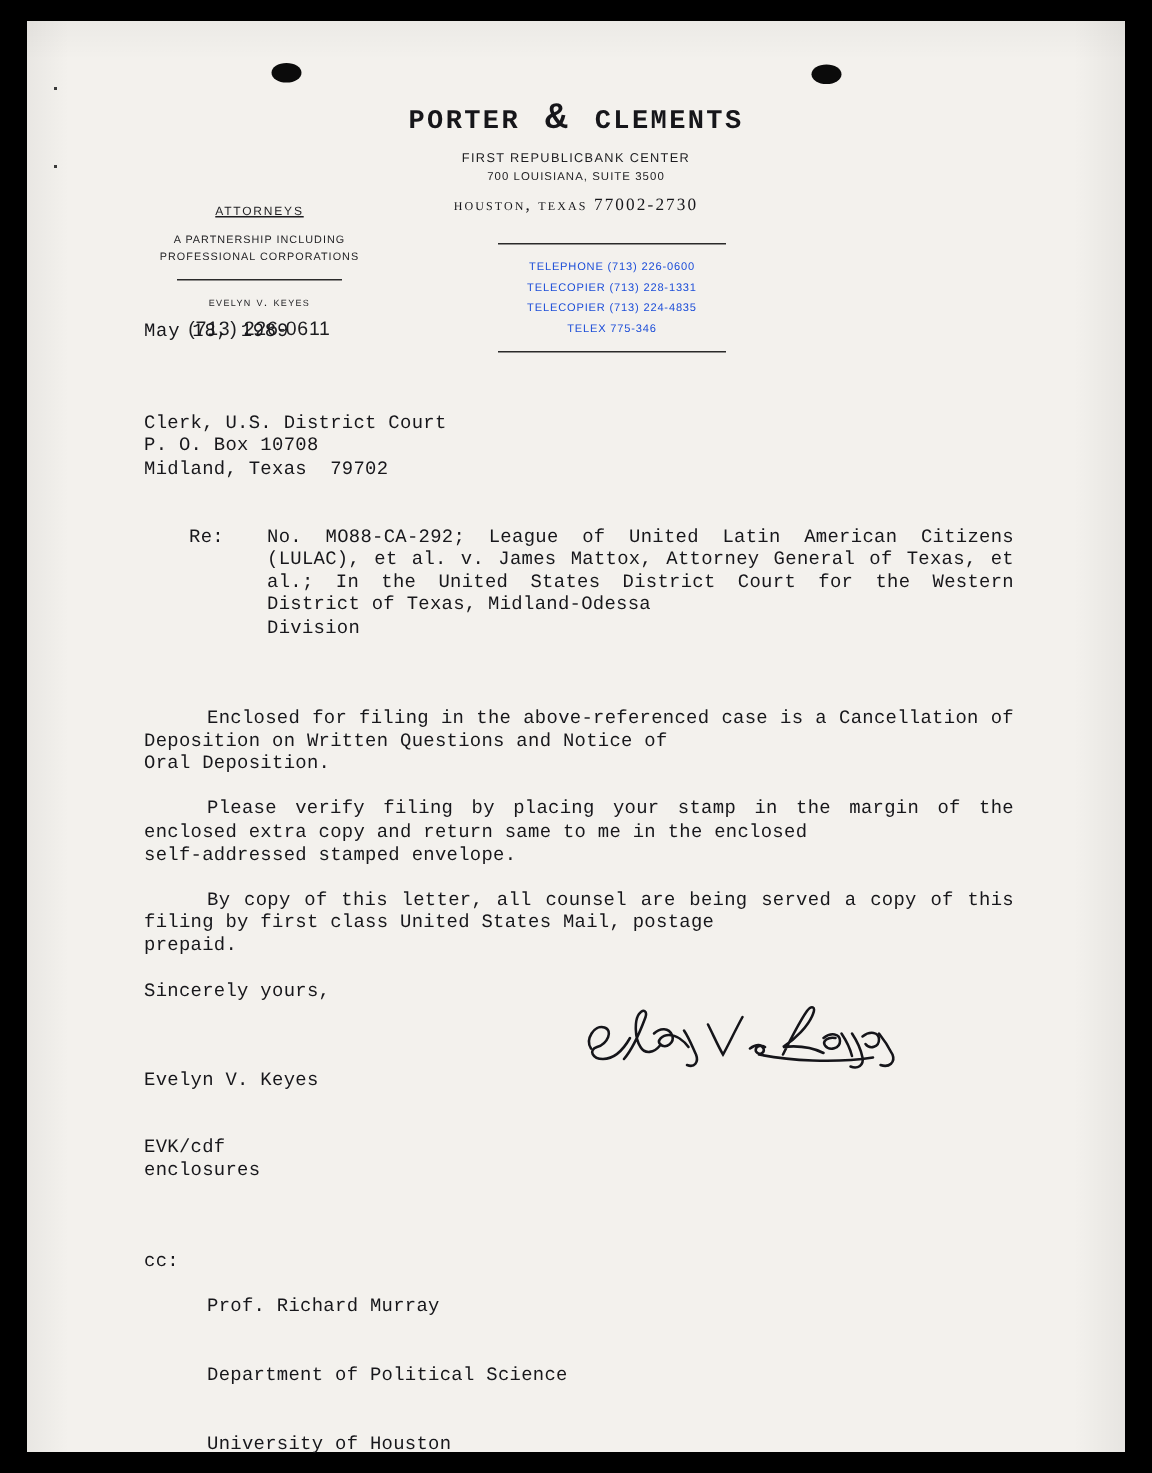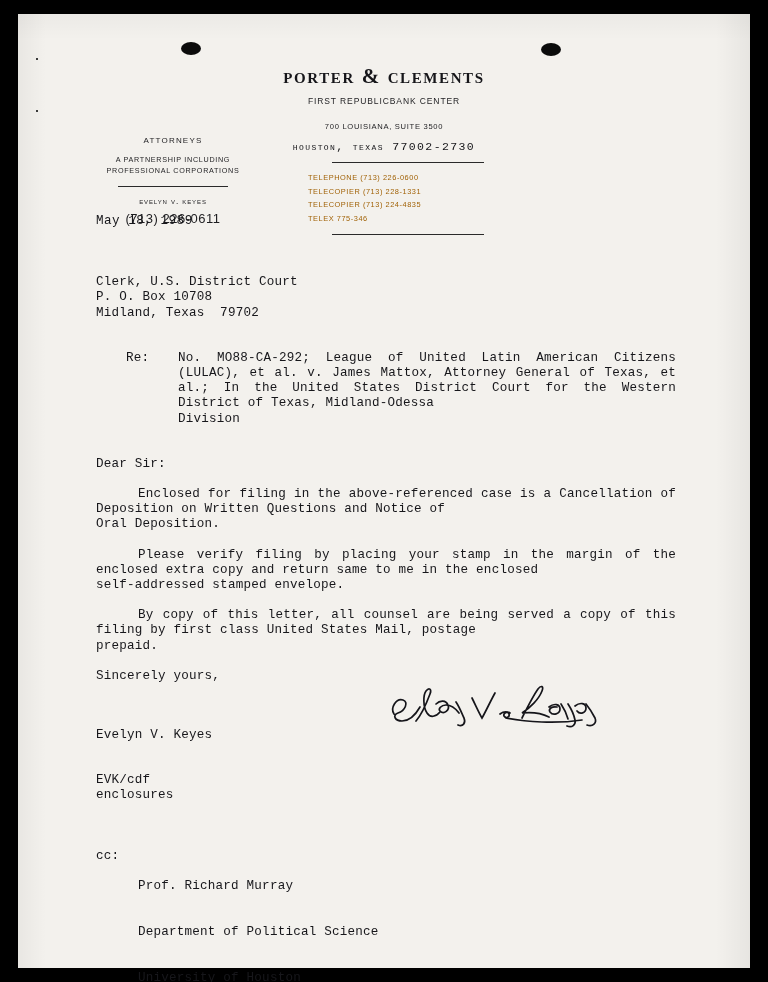--- a/index.html
+++ b/index.html
@@ -54,57 +54,58 @@
   
   .letterhead {
     position: absolute;
     left: 0;
     right: 0;
     top: 50px;
     text-align: center;
     color: #16161a;
   }
   .firm-name {
-    font-family: Liberation Serif, serif;
-    font-size: 21px;
+    font-family: Liberation Mono, monospace;
+    font-size: 25px;
     letter-spacing: 1.6px;
     font-weight: 600;
     font-variant: small-caps;
     text-transform: lowercase;
   }
   .lh-line {
     font-family: "Liberation Sans", sans-serif;
     font-size: 8.5px;
     letter-spacing: 0.9px;
     margin-top: 7px;
     color: #1d1d20;
   }
-  .lh-line.small { font-size: 7.6px; letter-spacing: 0.7px; margin-top: 16px;}
+  .lh-line.small { font-size: 7.6px; letter-spacing: 0.7px; margin-top: 3px;}
   .lh-city {
-    font-family: Liberation Mono, monospace;
+    font-family: Liberation Serif, serif;
     font-size: 11.5px;
     letter-spacing: 1.4px;
     margin-top: 9px;
     font-variant: small-caps;
     text-transform: lowercase;
   }
 
   
   .left-block {
     position: absolute;
     left: 60px;
     top: 122px;
     width: 190px;
     text-align: center;
     color: #1d1d20;
   }
   .lb-title {
     font-size: 8px;
     letter-spacing: 1.2px;
     margin-bottom: 9px;
+    text-decoration: underline;
   }
   .lb-sub {
     font-size: 7.2px;
     letter-spacing: 0.7px;
     line-height: 1.55;
   }
   .lb-rule {
     width: 110px;
     height: 1px;
     background: #2a2a2a;
@@ -121,22 +122,22 @@
     font-size: 13px;
     letter-spacing: 0.5px;
   }
 
   
   .contact-block {
     position: absolute;
     left: 290px;
     top: 148px;
     width: 200px;
-    text-align: left;
-    color: #a16207;
+    text-align: center;
+    color: #1d4ed8;
   }
   .cb-rule {
     width: 152px;
     height: 1px;
     background: #2a2a2a;
     margin: 0 auto 8px auto;
   }
   .cb-rule.bottom { margin: 8px auto 0 auto; }
   .cb-line {
     font-size: 7.4px;
@@ -266,21 +267,20 @@
         <div class="re-label">Re:</div>
         <div class="re-body">
           <div>No.  MO88-CA-292;  League  of  United  Latin  American Citizens  (LULAC),  et  al.  v.  James  Mattox,  Attorney General of Texas, et al.; In the United States District Court for the Western District of Texas, Midland-Odessa</div>
           <div class="lastline">Division</div>
         </div>
       </div>
     </div>
 
     <div class="gap-md"></div>
 
-    <p>Dear Sir:</p>
 
     <div class="gap-sm"></div>
 
     <div class="para indent">
       <span>Enclosed  for  filing  in  the  above-referenced  case  is  a Cancellation  of  Deposition  on  Written  Questions  and  Notice  of</span>
     </div>
     <div class="para">
       <span class="lastline">Oral Deposition.</span>
     </div>
 

